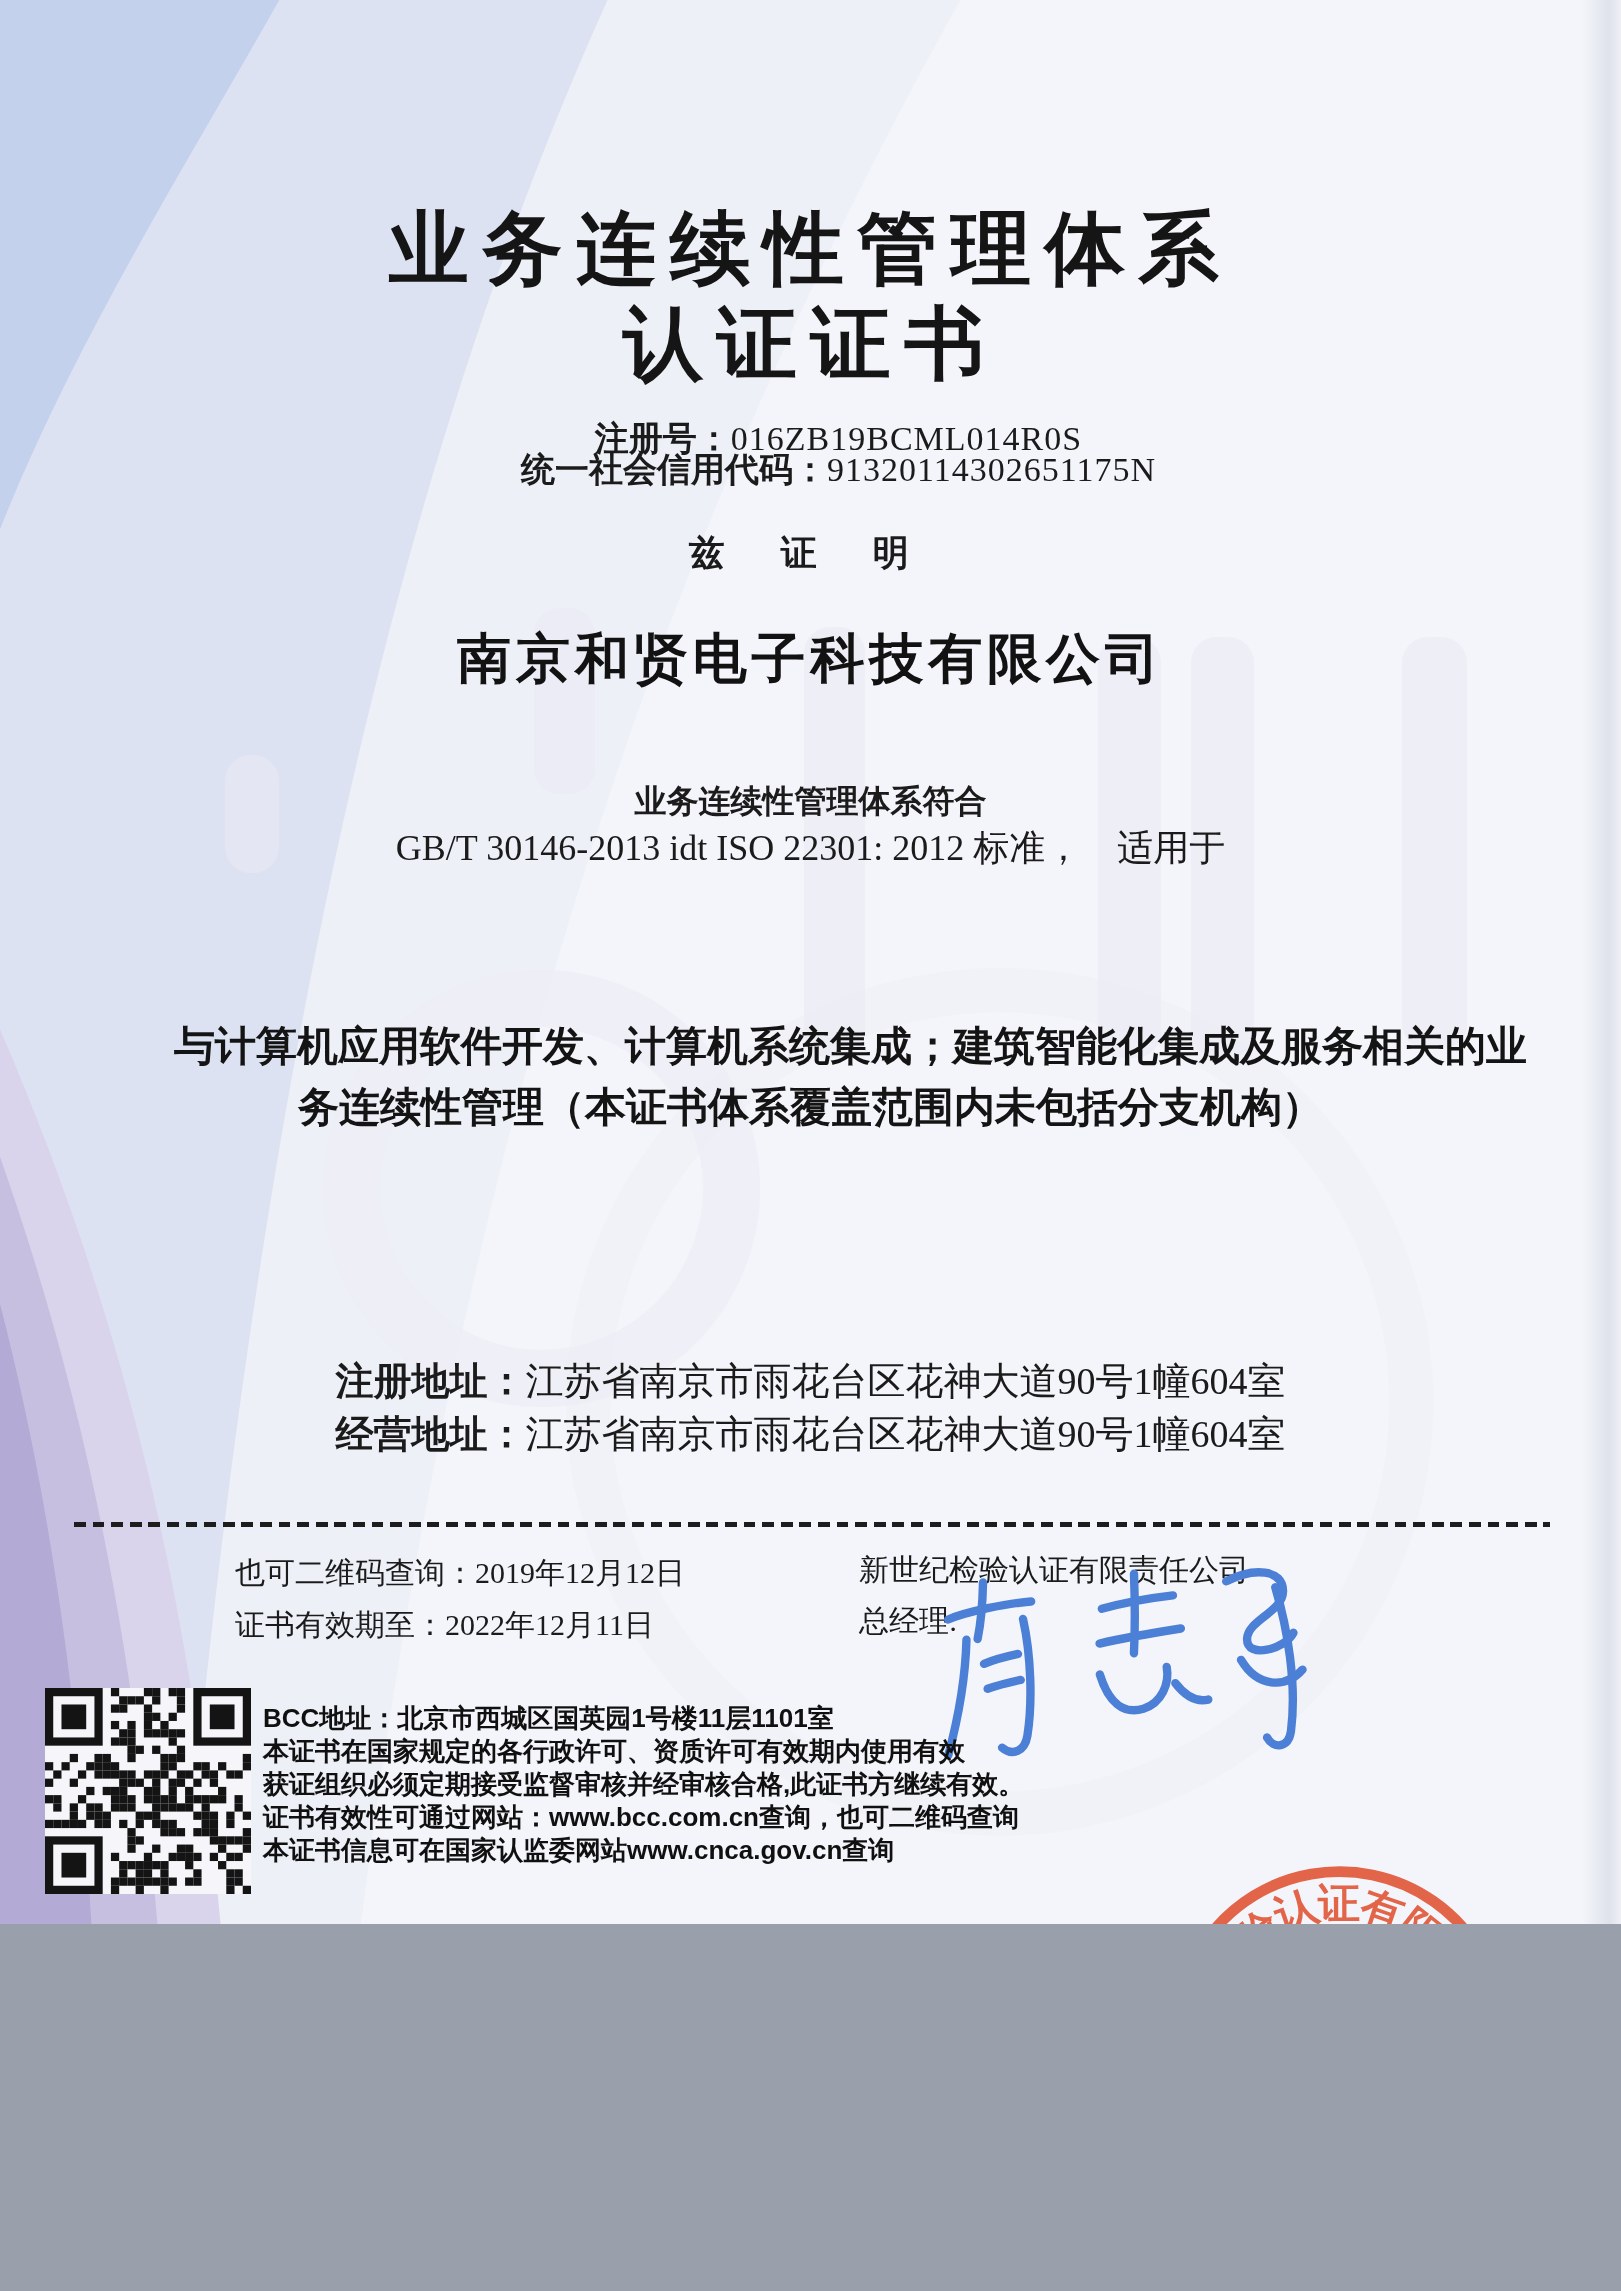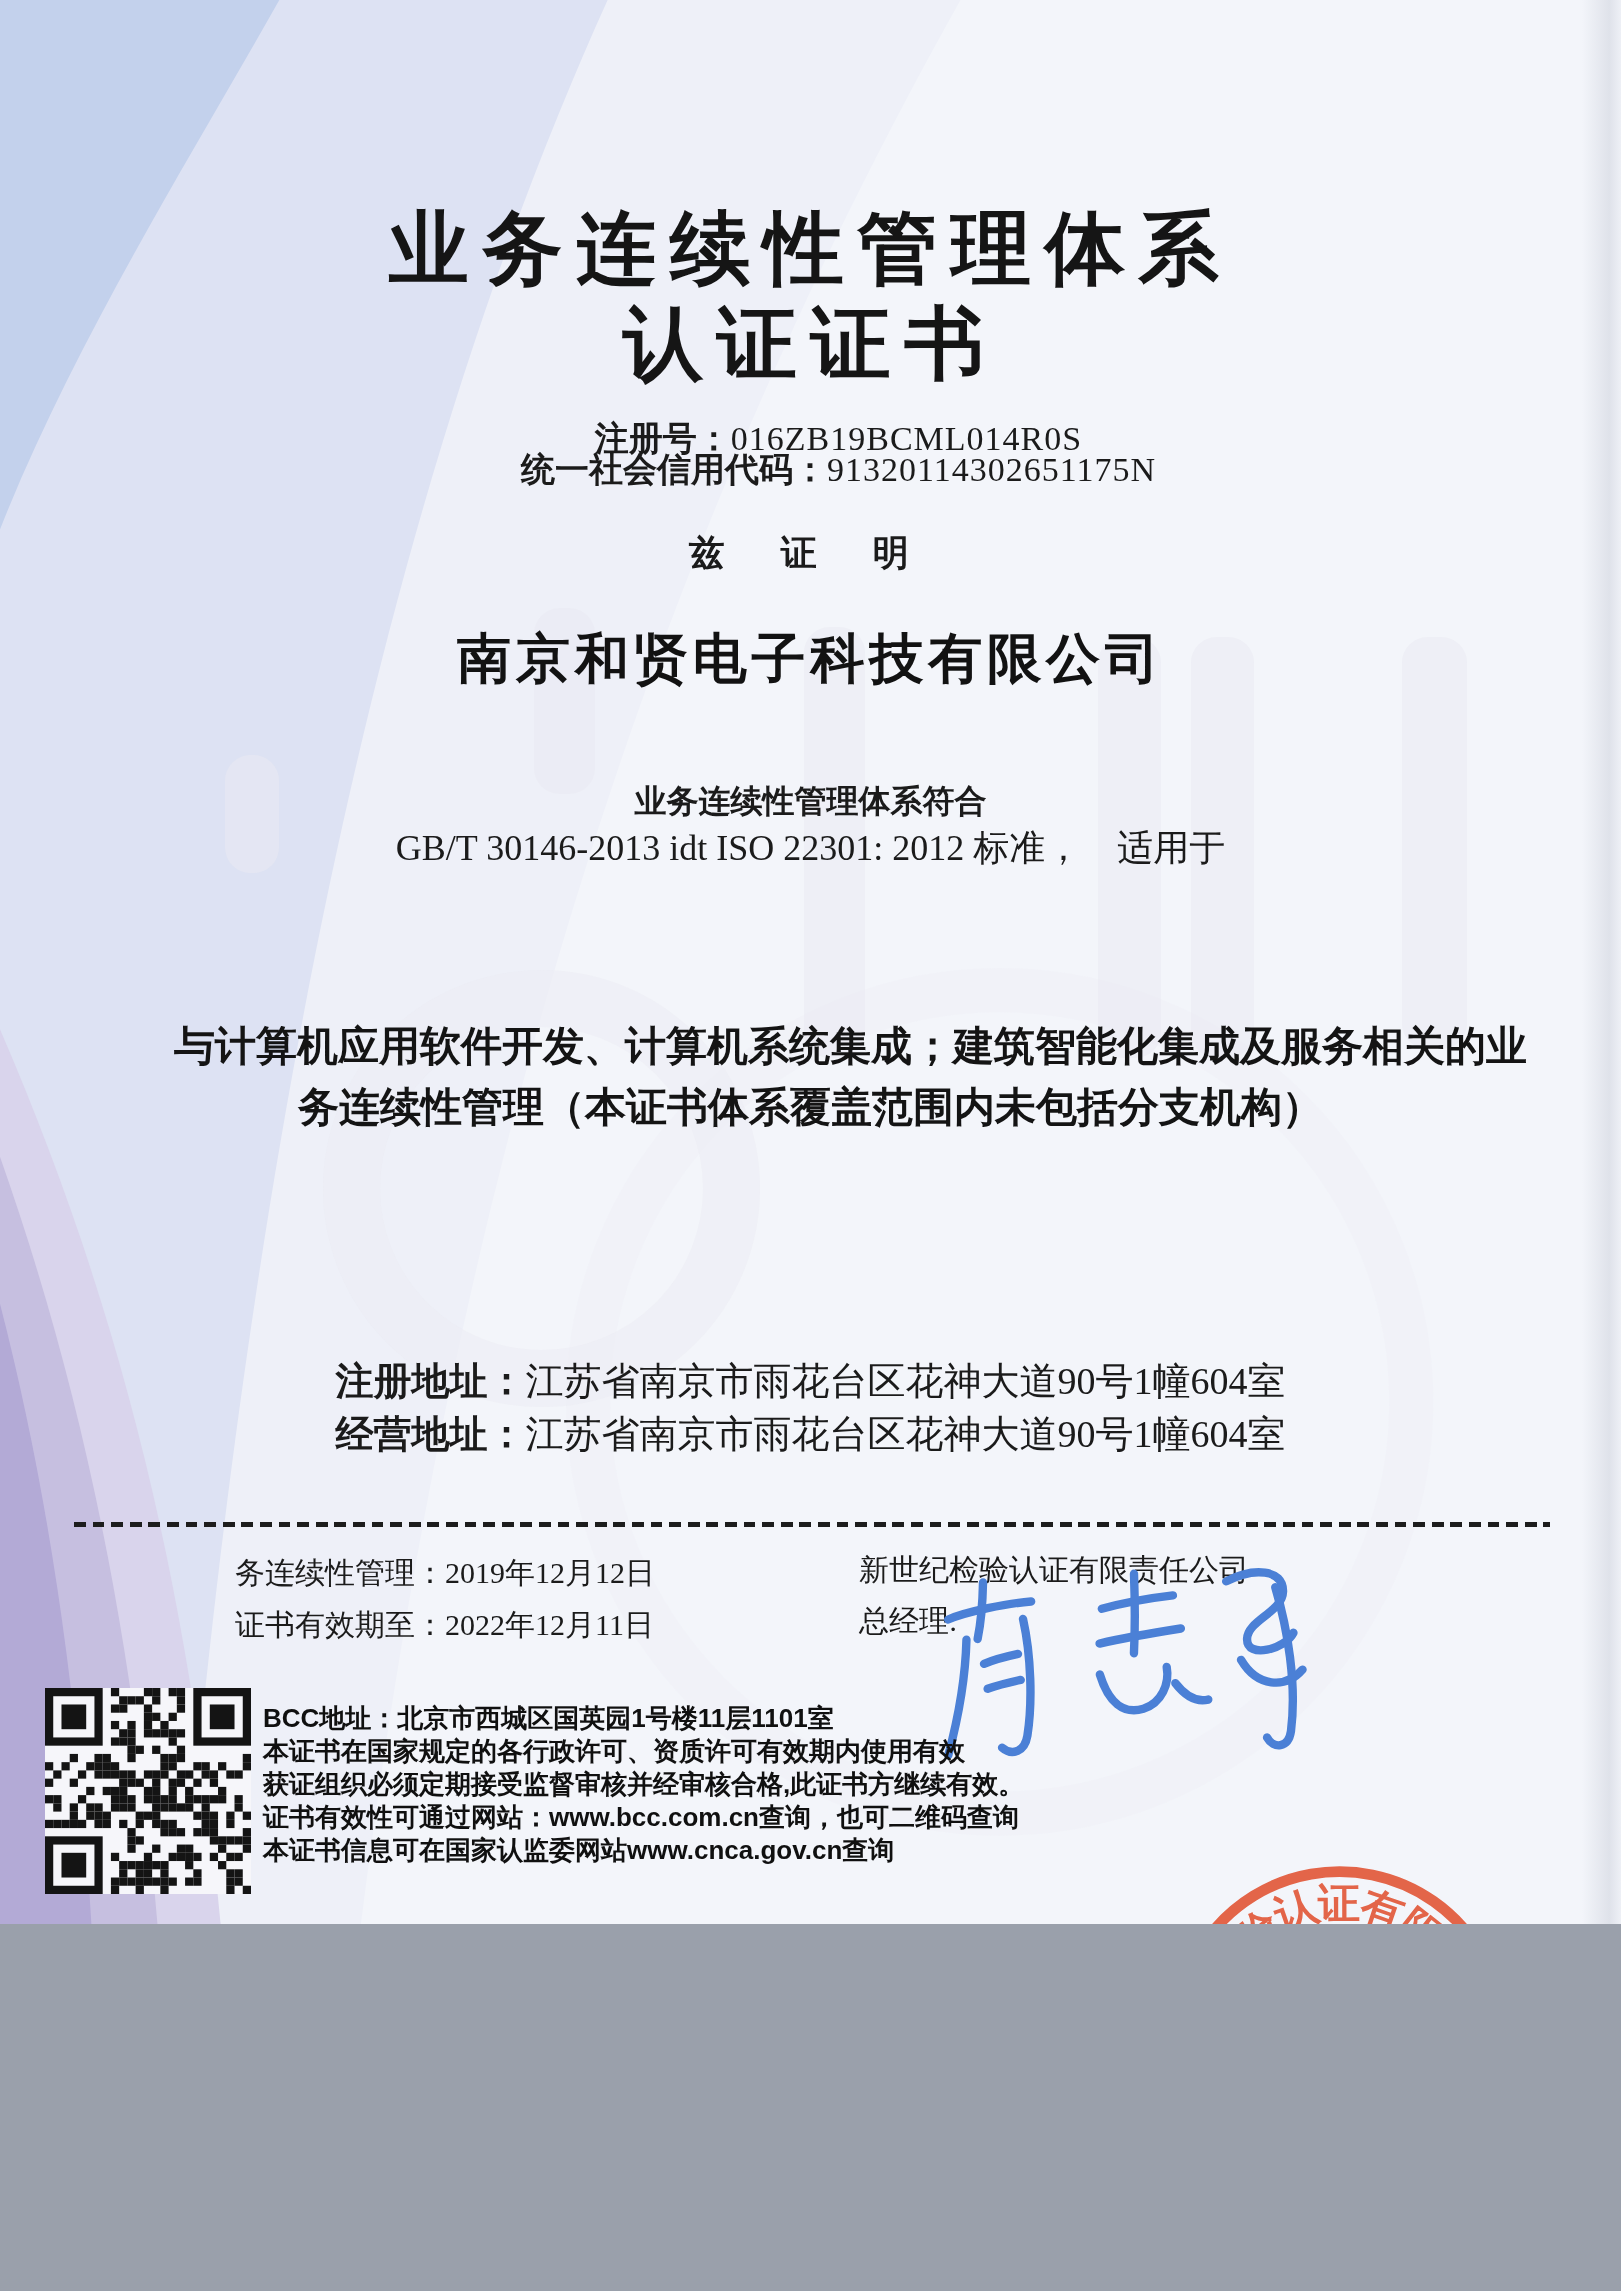--- a/index.html
+++ b/index.html
@@ -88,21 +88,21 @@
     <div class="cline addr" style="top:1356px;">
       <span class="lbl">注册地址：</span><span class="val">江苏省南京市雨花台区花神大道90号1幢604室</span>
     </div>
     <div class="cline addr" style="top:1409px;">
       <span class="lbl">经营地址：</span><span class="val">江苏省南京市雨花台区花神大道90号1幢604室</span>
     </div>
 
     <div class="divider"></div>
 
     <div class="dateline" style="top:1553px;">
-      <span>务连续性管理：</span><span>2019年12月12日</span>
+      <span>也可二维码查询：</span><span>2019年12月12日</span>
     </div>
     <div class="dateline" style="top:1605px;">
       <span>证书有效期至：</span><span>2022年12月11日</span>
     </div>
 
     <div class="issuer" style="top:1550px;">新世纪检验认证有限责任公司</div>
     <div class="issuer" style="top:1601px;">总经理:</div>
 
     <svg class="sig" width="392" height="216" viewBox="0 0 420 230">
       <g fill="none" stroke="#4b80d6" stroke-width="9" stroke-linecap="round" stroke-linejoin="round">

